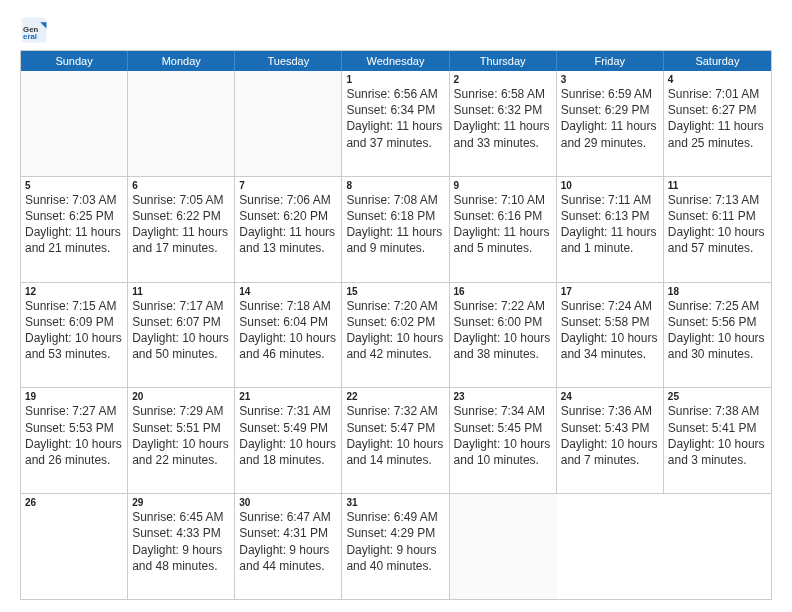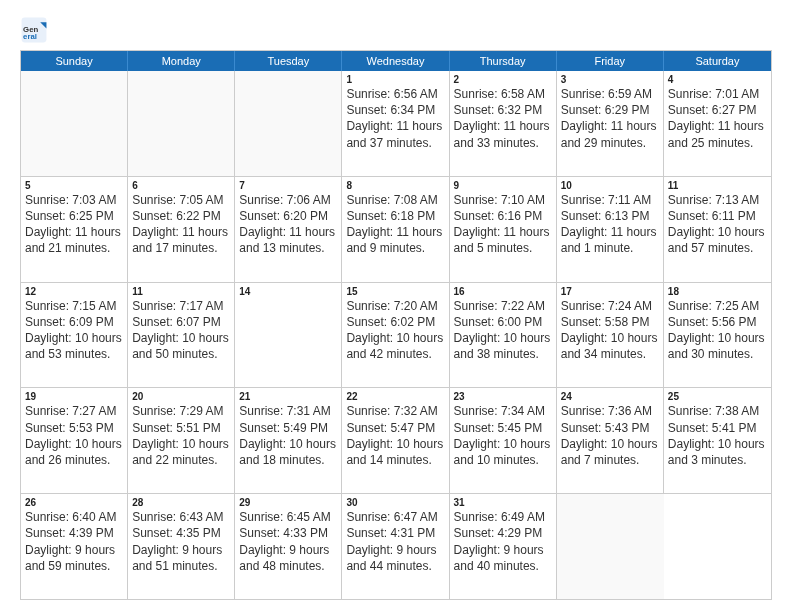--- a/index.html
+++ b/index.html
@@ -205,20 +205,21 @@
           <div class="cal-cell">
             <span class="day-num">12</span>
             <div class="cell-text">Sunrise: 7:15 AM<br>Sunset: 6:09 PM<br>Daylight: 10 hours and 53 minutes.</div>
           </div>
           <div class="cal-cell">
             <span class="day-num">11</span>
             <div class="cell-text">Sunrise: 7:17 AM<br>Sunset: 6:07 PM<br>Daylight: 10 hours and 50 minutes.</div>
           </div>
           <div class="cal-cell">
             <span class="day-num">14</span>
+            <div class="cell-text">Sunrise: 7:18 AM<br>Sunset: 6:04 PM<br>Daylight: 10 hours and 46 minutes.</div>
           </div>
           <div class="cal-cell">
             <span class="day-num">15</span>
             <div class="cell-text">Sunrise: 7:20 AM<br>Sunset: 6:02 PM<br>Daylight: 10 hours and 42 minutes.</div>
           </div>
           <div class="cal-cell">
             <span class="day-num">16</span>
             <div class="cell-text">Sunrise: 7:22 AM<br>Sunset: 6:00 PM<br>Daylight: 10 hours and 38 minutes.</div>
           </div>
           <div class="cal-cell">
@@ -256,25 +257,20 @@
             <div class="cell-text">Sunrise: 7:36 AM<br>Sunset: 5:43 PM<br>Daylight: 10 hours and 7 minutes.</div>
           </div>
           <div class="cal-cell">
             <span class="day-num">25</span>
             <div class="cell-text">Sunrise: 7:38 AM<br>Sunset: 5:41 PM<br>Daylight: 10 hours and 3 minutes.</div>
           </div>
         </div>
         <div class="cal-week">
           <div class="cal-cell">
             <span class="day-num">26</span>
-            <div class="cell-text">Sunrise: 6:40 AM<br>Sunset: 4:39 PM<br>Daylight: 9 hours and 59 minutes.</div>
-          </div>
-          <div class="cal-cell">
-            <span class="day-num">28</span>
-            <div class="cell-text">Sunrise: 6:43 AM<br>Sunset: 4:35 PM<br>Daylight: 9 hours and 51 minutes.</div>
           </div>
           <div class="cal-cell">
             <span class="day-num">29</span>
             <div class="cell-text">Sunrise: 6:45 AM<br>Sunset: 4:33 PM<br>Daylight: 9 hours and 48 minutes.</div>
           </div>
           <div class="cal-cell">
             <span class="day-num">30</span>
             <div class="cell-text">Sunrise: 6:47 AM<br>Sunset: 4:31 PM<br>Daylight: 9 hours and 44 minutes.</div>
           </div>
           <div class="cal-cell">

